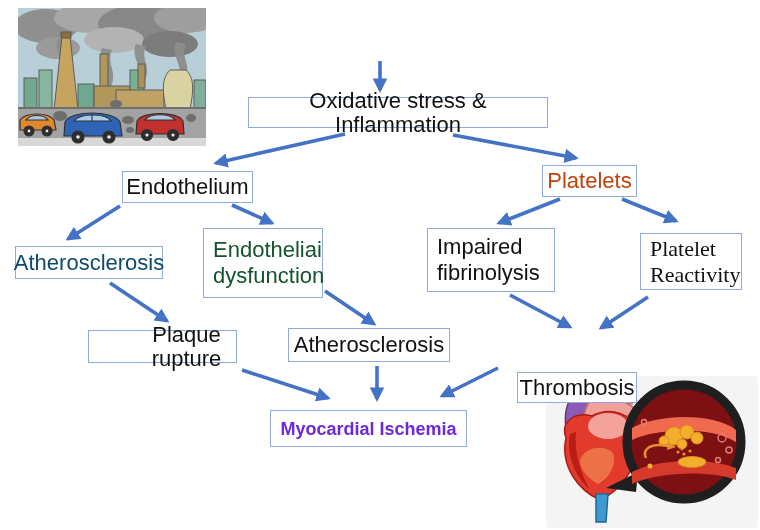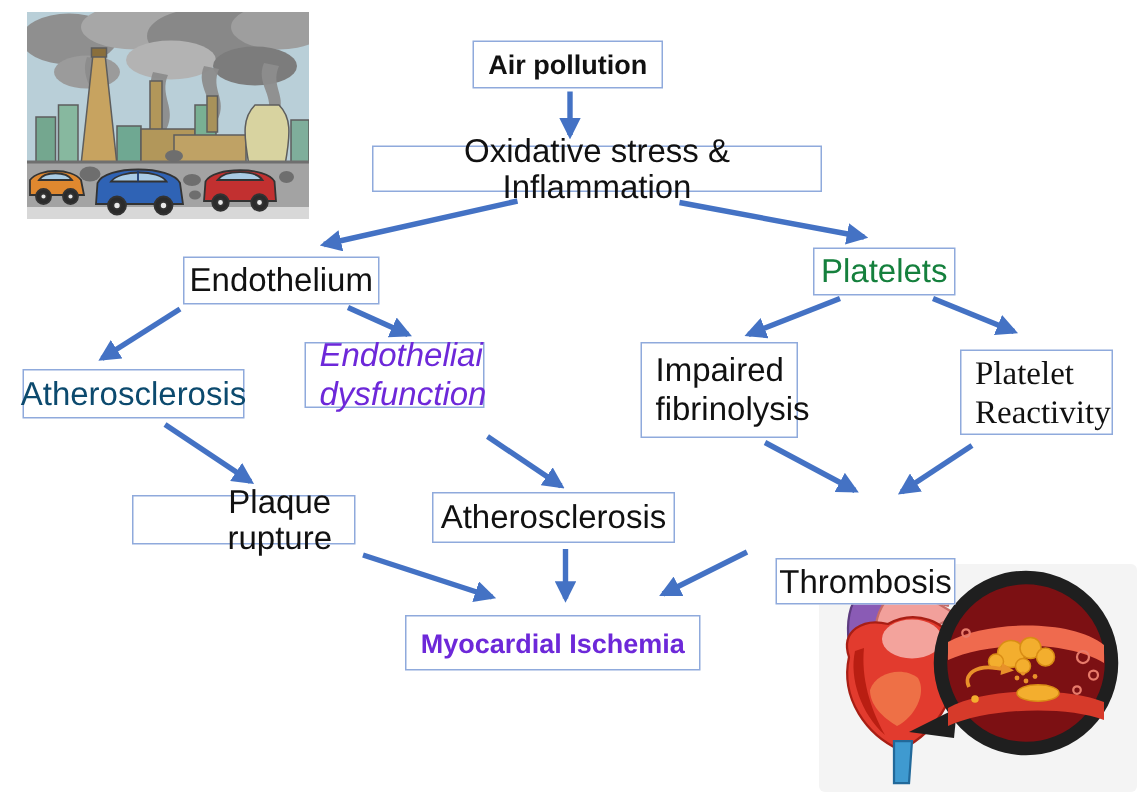--- a/index.html
+++ b/index.html
@@ -184,28 +184,27 @@
       <line x1="110" y1="283" x2="167" y2="321" stroke="#4472C4" stroke-width="3.6" marker-end="url(#ah)"></line>
       <line x1="325" y1="291" x2="374" y2="324" stroke="#4472C4" stroke-width="3.6" marker-end="url(#ah)"></line>
       <line x1="510" y1="295" x2="570" y2="327" stroke="#4472C4" stroke-width="3.6" marker-end="url(#ah)"></line>
       <line x1="648" y1="297" x2="601" y2="328" stroke="#4472C4" stroke-width="3.6" marker-end="url(#ah)"></line>
       <line x1="242" y1="370" x2="328" y2="398" stroke="#4472C4" stroke-width="3.6" marker-end="url(#ah)"></line>
       <line x1="377" y1="366" x2="377" y2="399" stroke="#4472C4" stroke-width="3.6" marker-end="url(#ah)"></line>
       <line x1="498" y1="368" x2="442" y2="396" stroke="#4472C4" stroke-width="3.6" marker-end="url(#ah)"></line>
     </svg>
 
   <div id="node-layer">
-      <div class="node bold" style="left: 315px; top: 27px; width: 127px; height: 32px; color: rgb(17, 17, 17);">Air pollution</div>
       <div class="node" style="left: 248px; top: 97px; width: 300px; height: 31px; color: rgb(17, 17, 17);">Oxidative stress &amp; Inflammation</div>
       <div class="node" style="left: 122px; top: 171px; width: 131px; height: 32px; color: rgb(17, 17, 17);">Endothelium</div>
-      <div class="node" style="left: 542px; top: 165px; width: 95px; height: 32px; color: #15803d;">Platelets</div>
+      <div class="node" style="left: 542px; top: 165px; width: 95px; height: 32px; color: #c2410c;">Platelets</div>
       <div class="node" style="left: 15px; top: 246px; width: 148px; height: 33px; color: #0c4a6e;">Atherosclerosis</div>
-      <div class="node left" style="left: 203px; top: 228px; width: 120px; height: 44px; color: #6d28d9; font-style: italic;">Endotheliai
+      <div class="node left" style="left: 203px; top: 228px; width: 120px; height: 70px; color: #14532d;">Endotheliai
 dysfunction</div>
-      <div class="node left" style="left: 427px; top: 228px; width: 105px; height: 64px; color: rgb(17, 17, 17);">Impaired
+      <div class="node left" style="left: 427px; top: 228px; width: 128px; height: 64px; color: rgb(17, 17, 17);">Impaired
 fibrinolysis</div>
       <div class="node left" style="left: 640px; top: 233px; width: 102px; height: 57px; color: rgb(17, 17, 17); font-family: Liberation Serif, serif;">Platelet
 Reactivity</div>
       <div class="node" style="left: 88px; top: 330px; width: 149px; height: 33px; color: rgb(17, 17, 17); padding-left: 48px;">Plaque rupture</div>
       <div class="node" style="left: 288px; top: 328px; width: 162px; height: 34px; color: rgb(17, 17, 17);">Atherosclerosis</div>
       <div class="node" style="left: 517px; top: 333px; width: 120px; height: 31px; color: rgb(17, 17, 17); margin-top: 39px;">Thrombosis</div>
       <div class="node bold" style="left: 270px; top: 410px; width: 197px; height: 37px; color: #6d28d9;">Myocardial Ischemia</div>
     </div>
 
 </div>

